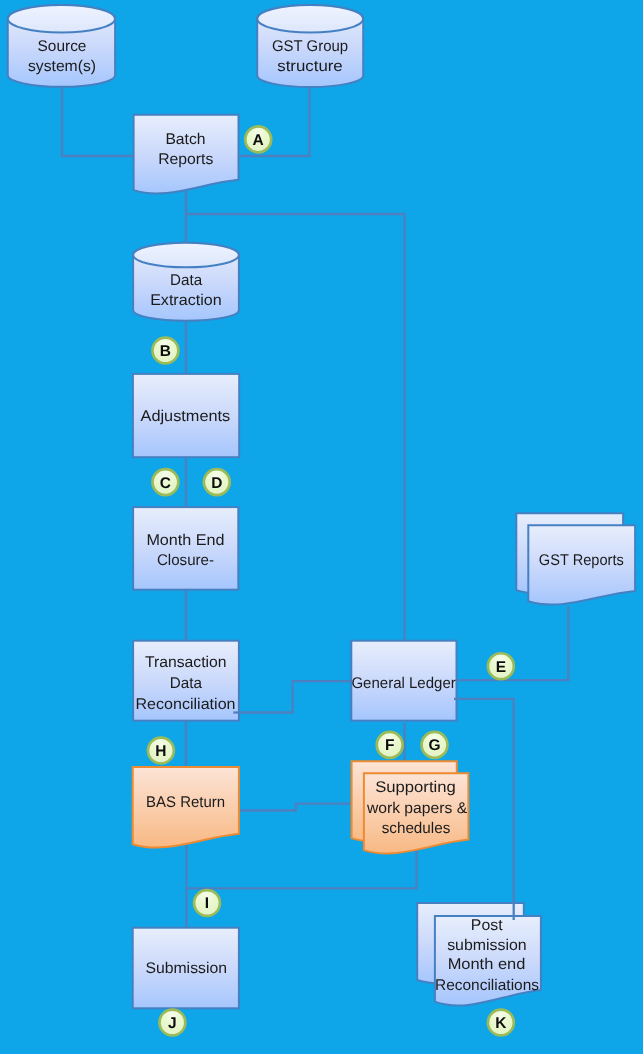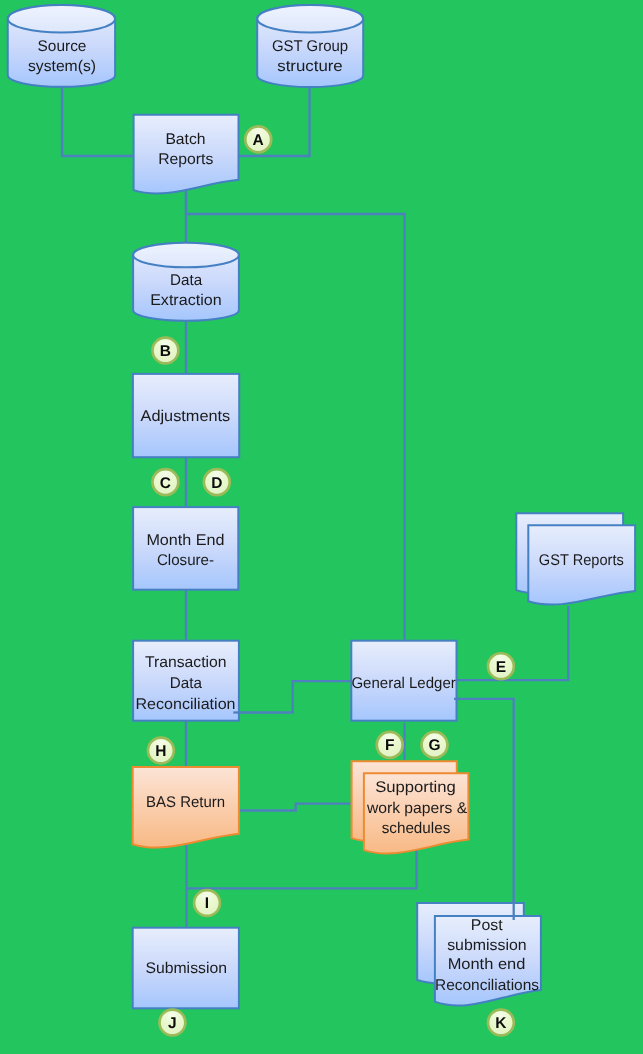--- a/index.html
+++ b/index.html
@@ -1,18 +1,18 @@
 <!DOCTYPE html>
 <html><head>
 <meta charset="utf-8">
 <style>
   html,body{margin:0;padding:0;background:#000000;}
   *{-webkit-font-smoothing:antialiased;text-rendering:geometricPrecision;}
   body{width:643px;height:1054px;overflow:hidden;font-family:"Liberation Sans",sans-serif;}
-  #stage{position:relative;width:643px;height:1054px;background:#22c55e;}
+  #stage{position:relative;width:643px;height:1054px;background:#0ea5e9;}
   svg{display:block;}
   .nodelabel{font-family:"Liberation Sans",sans-serif;font-size:15.5px;fill:#1b1b1b;text-anchor:middle;dominant-baseline:central;}
   .badgelabel{font-family:"Liberation Sans",sans-serif;font-size:15.5px;font-weight:bold;fill:#0d0d0d;text-anchor:middle;dominant-baseline:central;}
 </style>
 </head>
 <body>
 
 <div id="stage">
 <svg width="643" height="1054" viewBox="0 0 643 1054">
   <defs>

